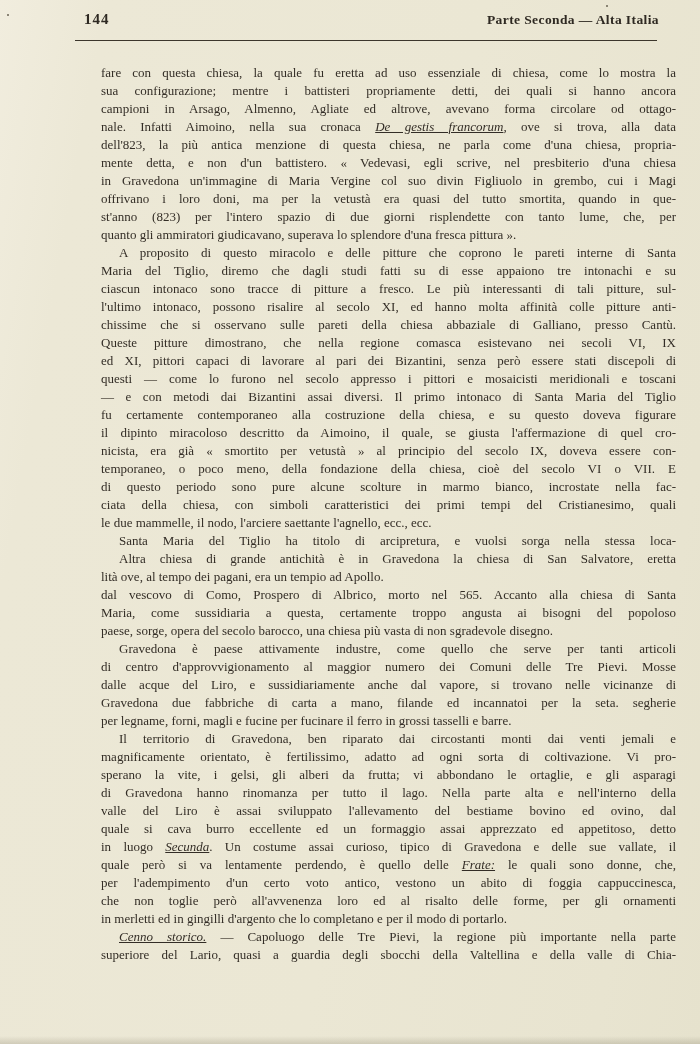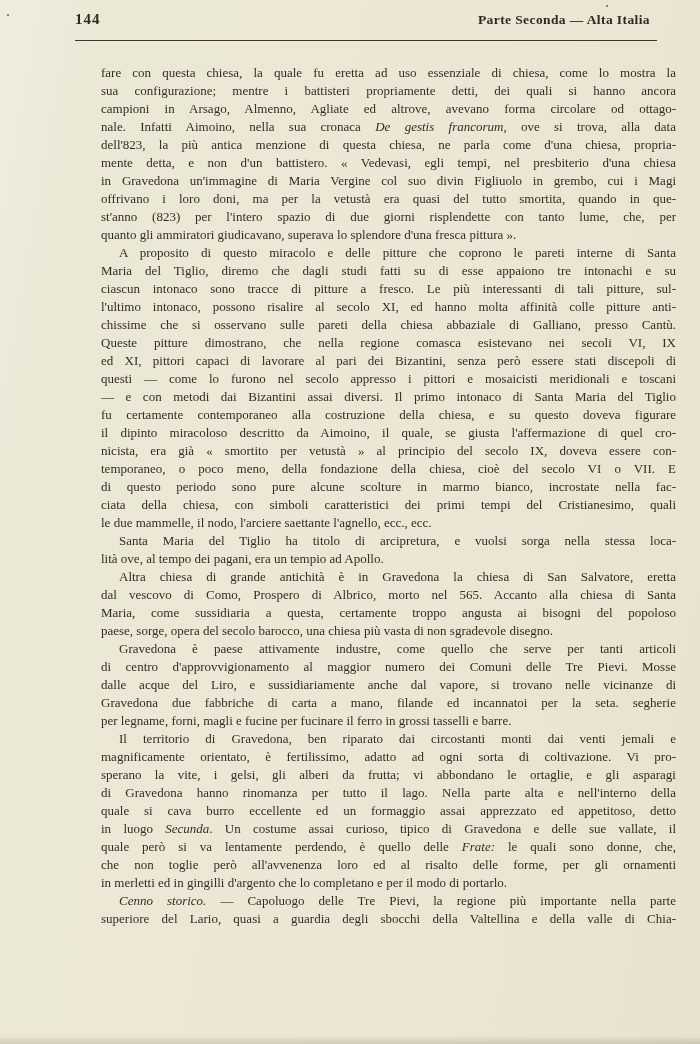--- a/index.html
+++ b/index.html
@@ -7,21 +7,21 @@
     width: 700px;
     height: 1044px;
     position: relative;
     overflow: hidden;
     background: linear-gradient(100deg, #f1edde 0%, #ece8d6 12%, #ebe7d4 55%, #e8e4d0 88%, #e6e2cd 100%);
     font-family: "Liberation Serif", "DejaVu Serif", serif;
     color: #332d26;
   }
   .page-col {
     position: absolute;
-    left: 75px;
+    left: 84px;
     top: 0;
     width: 575px;
   }
   .header {
     position: relative;
     height: 28px;
     padding-top: 12px;
   }
   .page-number {
     position: absolute;
@@ -64,21 +64,21 @@
     -moz-text-align-last: justify;
   }
   .line.last {
     text-align: left;
     text-align-last: left;
     -moz-text-align-last: left;
   }
   .line.indent {
     padding-left: 18px;
   }
-  .line i { font-style: italic; }
+  .line i { font-style: italic; text-decoration: underline; }
   .bottom-shade {
     position: absolute;
     left: 0;
     bottom: 0;
     width: 700px;
     height: 8px;
     background: linear-gradient(to bottom, rgba(80,74,52,0) 0%, rgba(80,74,52,0.18) 100%);
     pointer-events: none;
   }
   .speck {
@@ -100,21 +100,21 @@
 </div>
 
 <div class="header-rule"></div>
 
 <div class="text-block" id="text-block">
     <div class="line">fare con questa chiesa, la quale fu eretta ad uso essenziale di chiesa, come lo mostra la</div>
     <div class="line">sua configurazione; mentre i battisteri propriamente detti, dei quali si hanno ancora</div>
     <div class="line">campioni in Arsago, Almenno, Agliate ed altrove, avevano forma circolare od ottago-</div>
     <div class="line">nale. Infatti Aimoino, nella sua cronaca <i>De gestis francorum</i>, ove si trova, alla data</div>
     <div class="line">dell'823, la più antica menzione di questa chiesa, ne parla come d'una chiesa, propria-</div>
-    <div class="line">mente detta, e non d'un battistero. « Vedevasi, egli tempi, nel presbiterio d'una chiesa</div>
+    <div class="line">mente detta, e non d'un battistero. « Vedevasi, egli scrive, nel presbiterio d'una chiesa</div>
     <div class="line">in Gravedona un'immagine di Maria Vergine col suo divin Figliuolo in grembo, cui i Magi</div>
     <div class="line">offrivano i loro doni, ma per la vetustà era quasi del tutto smortita, quando in que-</div>
     <div class="line">st'anno (823) per l'intero spazio di due giorni risplendette con tanto lume, che, per</div>
     <div class="line last">quanto gli ammiratori giudicavano, superava lo splendore d'una fresca pittura ».</div>
     <div class="line indent">A proposito di questo miracolo e delle pitture che coprono le pareti interne di Santa</div>
     <div class="line">Maria del Tiglio, diremo che dagli studi fatti su di esse appaiono tre intonachi e su</div>
     <div class="line">ciascun intonaco sono tracce di pitture a fresco. Le più interessanti di tali pitture, sul-</div>
     <div class="line">l'ultimo intonaco, possono risalire al secolo XI, ed hanno molta affinità colle pitture anti-</div>
     <div class="line">chissime che si osservano sulle pareti della chiesa abbaziale di Galliano, presso Cantù.</div>
     <div class="line">Queste pitture dimostrano, che nella regione comasca esistevano nei secoli VI, IX</div>
@@ -122,37 +122,39 @@
     <div class="line">questi — come lo furono nel secolo appresso i pittori e mosaicisti meridionali e toscani</div>
     <div class="line">— e con metodi dai Bizantini assai diversi. Il primo intonaco di Santa Maria del Tiglio</div>
     <div class="line">fu certamente contemporaneo alla costruzione della chiesa, e su questo doveva figurare</div>
     <div class="line">il dipinto miracoloso descritto da Aimoino, il quale, se giusta l'affermazione di quel cro-</div>
     <div class="line">nicista, era già « smortito per vetustà » al principio del secolo IX, doveva essere con-</div>
     <div class="line">temporaneo, o poco meno, della fondazione della chiesa, cioè del secolo VI o VII. E</div>
     <div class="line">di questo periodo sono pure alcune scolture in marmo bianco, incrostate nella fac-</div>
     <div class="line">ciata della chiesa, con simboli caratteristici dei primi tempi del Cristianesimo, quali</div>
     <div class="line last">le due mammelle, il nodo, l'arciere saettante l'agnello, ecc., ecc.</div>
     <div class="line indent">Santa Maria del Tiglio ha titolo di arcipretura, e vuolsi sorga nella stessa loca-</div>
+    <div class="line indent">Altra chiesa di grande antichità è in Gravedona la chiesa di San Salvatore, eretta</div>
     <div class="line last">lità ove, al tempo dei pagani, era un tempio ad Apollo.</div>
-    <div class="line indent">Altra chiesa di grande antichità è in Gravedona la chiesa di San Salvatore, eretta</div>
     <div class="line">dal vescovo di Como, Prospero di Albrico, morto nel 565. Accanto alla chiesa di Santa</div>
     <div class="line">Maria, come sussidiaria a questa, certamente troppo angusta ai bisogni del popoloso</div>
     <div class="line last">paese, sorge, opera del secolo barocco, una chiesa più vasta di non sgradevole disegno.</div>
     <div class="line indent">Gravedona è paese attivamente industre, come quello che serve per tanti articoli</div>
     <div class="line">di centro d'approvvigionamento al maggior numero dei Comuni delle Tre Pievi. Mosse</div>
     <div class="line">dalle acque del Liro, e sussidiariamente anche dal vapore, si trovano nelle vicinanze di</div>
     <div class="line">Gravedona due fabbriche di carta a mano, filande ed incannatoi per la seta. segherie</div>
     <div class="line last">per legname, forni, magli e fucine per fucinare il ferro in grossi tasselli e barre.</div>
     <div class="line indent">Il territorio di Gravedona, ben riparato dai circostanti monti dai venti jemali e</div>
     <div class="line">magnificamente orientato, è fertilissimo, adatto ad ogni sorta di coltivazione. Vi pro-</div>
     <div class="line">sperano la vite, i gelsi, gli alberi da frutta; vi abbondano le ortaglie, e gli asparagi</div>
     <div class="line">di Gravedona hanno rinomanza per tutto il lago. Nella parte alta e nell'interno della</div>
+    <div class="line">valle del Liro è assai sviluppato l'allevamento del bestiame bovino ed ovino, dal</div>
     <div class="line">quale si cava burro eccellente ed un formaggio assai apprezzato ed appetitoso, detto</div>
     <div class="line">in luogo <i>Secunda</i>. Un costume assai curioso, tipico di Gravedona e delle sue vallate, il</div>
     <div class="line">quale però si va lentamente perdendo, è quello delle <i>Frate:</i> le quali sono donne, che,</div>
+    <div class="line">per l'adempimento d'un certo voto antico, vestono un abito di foggia cappuccinesca,</div>
     <div class="line">che non toglie però all'avvenenza loro ed al risalto delle forme, per gli ornamenti</div>
     <div class="line last">in merletti ed in gingilli d'argento che lo completano e per il modo di portarlo.</div>
     <div class="line indent"><i>Cenno storico.</i> — Capoluogo delle Tre Pievi, la regione più importante nella parte</div>
     <div class="line">superiore del Lario, quasi a guardia degli sbocchi della Valtellina e della valle di Chia-</div>
   </div>
 
 <span class="speck speck-tl"></span>
 <span class="speck speck-tr"></span>
 <div class="bottom-shade"></div>
 

